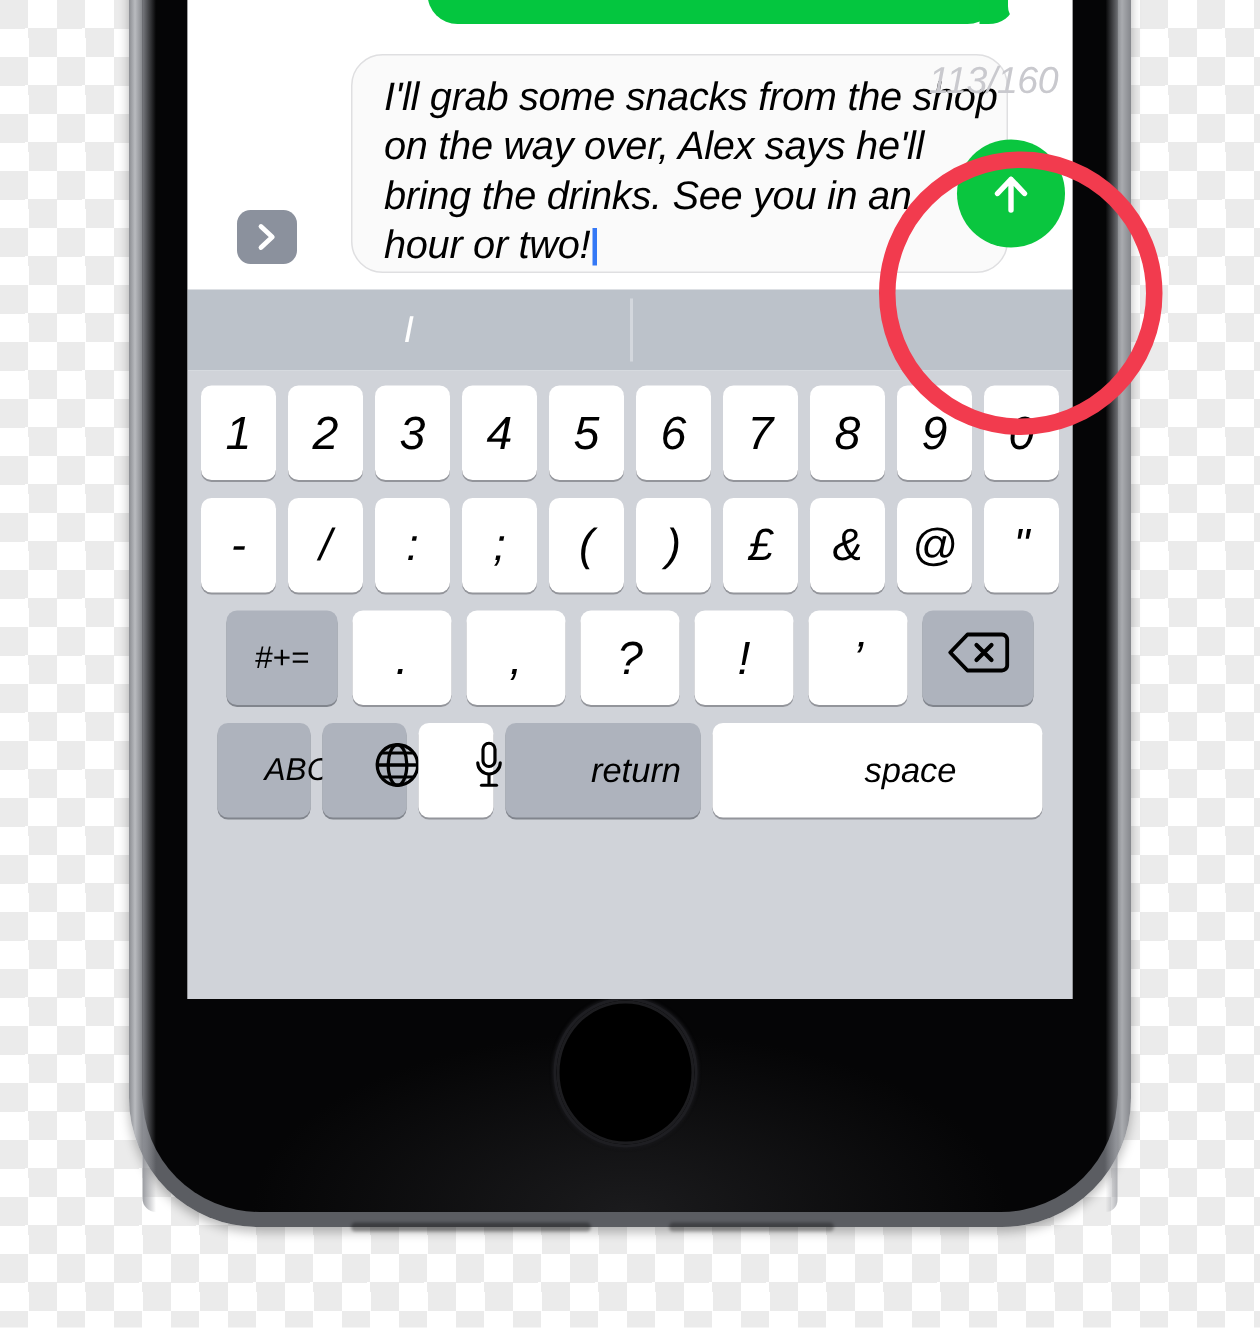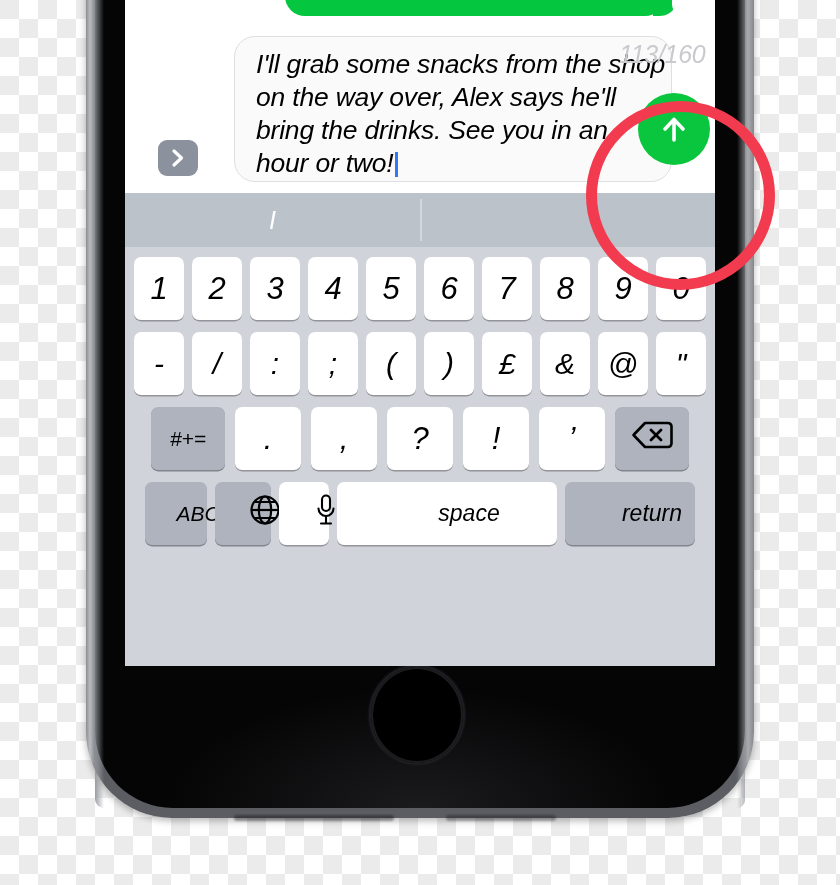--- a/index.html
+++ b/index.html
@@ -477,25 +477,25 @@
         <div class="key key-mic">
           <span>
             <svg width="24" height="34" viewBox="0 0 24 34" aria-hidden="true">
               <rect x="8" y="2.5" width="8" height="15.5" rx="4" fill="none" stroke="#000" stroke-width="2.1"></rect>
               <path d="M4.5 15.5 a7.5 7.5 0 0 0 15 0" fill="none" stroke="#000" stroke-width="2.1" stroke-linecap="round"></path>
               <line x1="12" y1="23.5" x2="12" y2="30" stroke="#000" stroke-width="2.1"></line>
               <line x1="7" y1="30.5" x2="17" y2="30.5" stroke="#000" stroke-width="2.1" stroke-linecap="round"></line>
             </svg>
           </span>
         </div>
+        <div class="key dark key-return">
+            <span>return</span>
+          </div>
         <div class="key key-space">
             <span>space</span>
-          </div>
-        <div class="key dark key-return">
-            <span>return</span>
           </div>
       </div>
 
     </div>
   </div>
 </div>
 
 <div id="annotation-circle"></div>
 
 </body></html>

